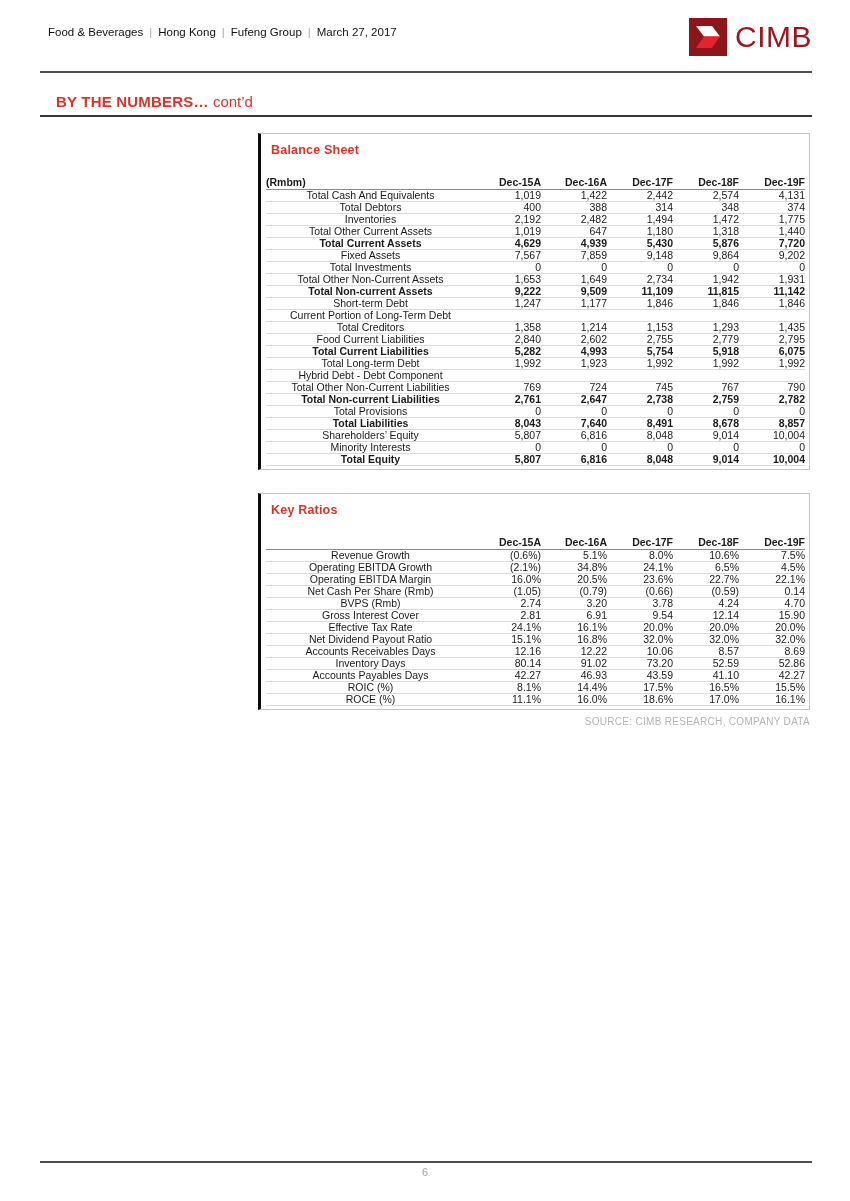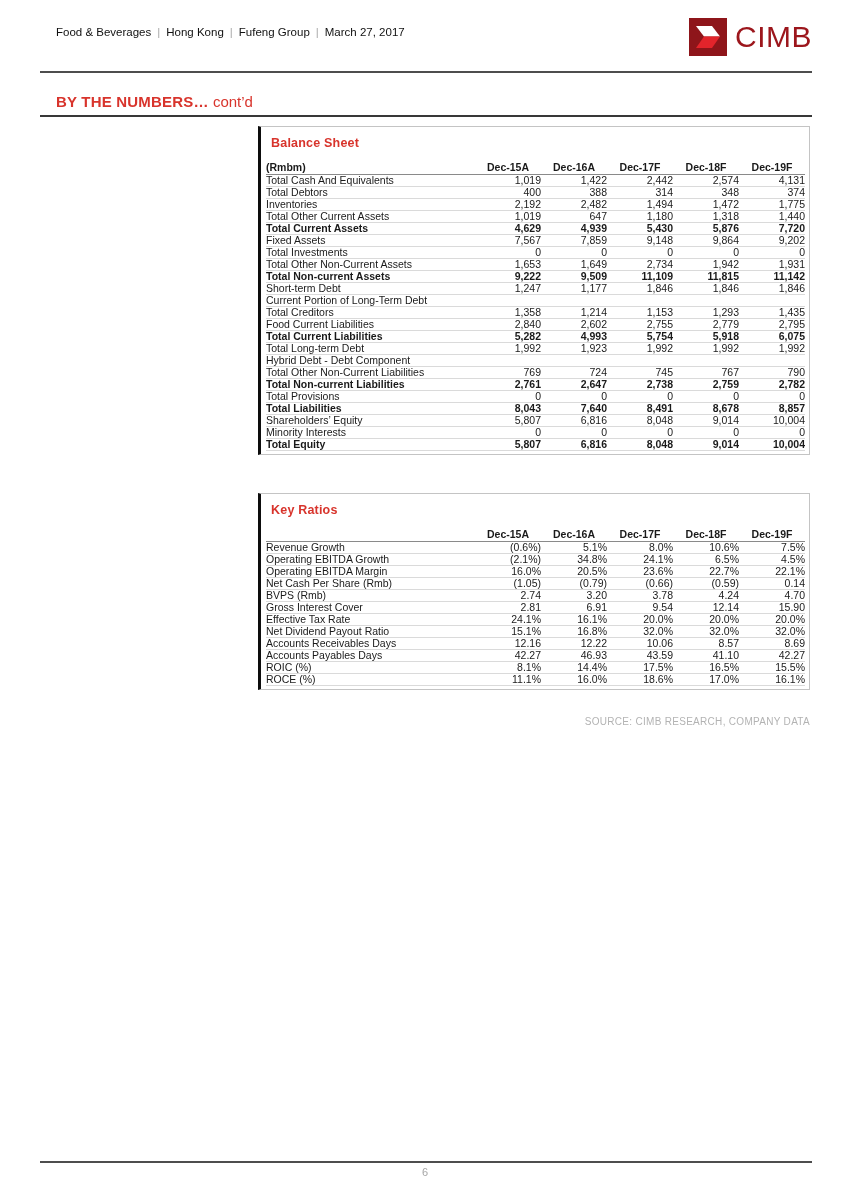--- a/index.html
+++ b/index.html
@@ -4,54 +4,54 @@
 <style>
   * { margin:0; padding:0; box-sizing:border-box; }
   html,body { background:#e8e8e8; }
   body { font-family:"Liberation Sans","DejaVu Sans",sans-serif; }
   .page {
     position:relative; width:850px; height:1201px; background:#ffffff;
     margin:0 auto; overflow:hidden; color:#1a1a1a;
   }
 
   
-  .breadcrumb { position:absolute; left:56px; top:26px; font-size:11.5px; color:#111; }
+  .breadcrumb { position:absolute; left:48px; top:26px; font-size:11.5px; color:#111; }
   .breadcrumb .sep { color:#a8a8a8; padding:0 6px; }
 
   .logo { position:absolute; right:38px; top:17px; display:flex; align-items:center; }
   .logo-text { font-size:30px; font-weight:normal; color:#9c161c; letter-spacing:0.5px; margin-left:7px; line-height:40px; }
 
   .rule { position:absolute; left:40px; right:38px; height:2px; background:#4d4d4d; }
   .rule-top { top:71px; }
   .rule-section { top:115px; background:#383838; }
   .rule-footer { top:1161px; }
 
   .section-heading { position:absolute; left:56px; top:93px; font-size:15px; color:#d8342c; }
   .section-heading .b { font-weight:bold; letter-spacing:0.2px; }
 
   
   .fin-table {
     position:absolute; left:258px; width:552px; background:#fff;
     border:1px solid #c4c4c4; border-left:3px solid #0d0d0d;
   }
   .tbl-title { color:#d8342c; font-weight:bold; font-size:12.5px; padding:9px 0 7px 10px; letter-spacing:0.2px; }
-  .fin-table table { border-collapse:collapse; table-layout:fixed; width:539px; margin:4px 4px 3px 5px; }
+  .fin-table table { border-collapse:collapse; table-layout:fixed; width:539px; margin:12px 4px 3px 5px; }
   .fin-table th, .fin-table td {
     font-size:10.5px; height:12px; line-height:11px; padding:0;
     border-bottom:1px solid #dadada; white-space:nowrap; overflow:hidden;
     vertical-align:middle; color:#1a1a1a;
   }
-  .fin-table th { font-weight:bold; border-bottom:1px solid #8a8a8a; height:13px; }
+  .fin-table th { font-weight:bold; text-align:right; border-bottom:1px solid #8a8a8a; height:13px; }
   .fin-table th.lbl { text-align:left; }
   .fin-table td.val { text-align:right; }
-  .fin-table td.lbl { text-align:left; }
+  .fin-table td.lbl { text-align:center; }
   .fin-table tr.bold td { font-weight:bold; }
   .fin-table col.c-label { width:209px; }
   .fin-table col.c-val { width:66px; }
-  .t-balance { top:126px; }
+  .t-balance { top:133px; }
   .t-ratios { top:493px; }
 
   .source-note { position:absolute; left:258px; top:716px; width:552px; text-align:right;
     font-size:10px; color:#b3b3b3; letter-spacing:0.3px; }
 
   .page-number { position:absolute; left:0; top:1166px; width:100%; text-align:center;
     font-size:11px; color:#a6a6a6; }
 </style>
 </head>
 <body>
@@ -380,20 +380,28 @@
           </tr>
           <tr>
             <td class="lbl">Accounts Receivables Days</td>
             <td class="val">12.16</td>
             <td class="val">12.22</td>
             <td class="val">10.06</td>
             <td class="val">8.57</td>
             <td class="val">8.69</td>
           </tr>
           <tr>
+            <td class="lbl">Inventory Days</td>
+            <td class="val">80.14</td>
+            <td class="val">91.02</td>
+            <td class="val">73.20</td>
+            <td class="val">52.59</td>
+            <td class="val">52.86</td>
+          </tr>
+          <tr>
             <td class="lbl">Accounts Payables Days</td>
             <td class="val">42.27</td>
             <td class="val">46.93</td>
             <td class="val">43.59</td>
             <td class="val">41.10</td>
             <td class="val">42.27</td>
           </tr>
           <tr>
             <td class="lbl">ROIC (%)</td>
             <td class="val">8.1%</td>

